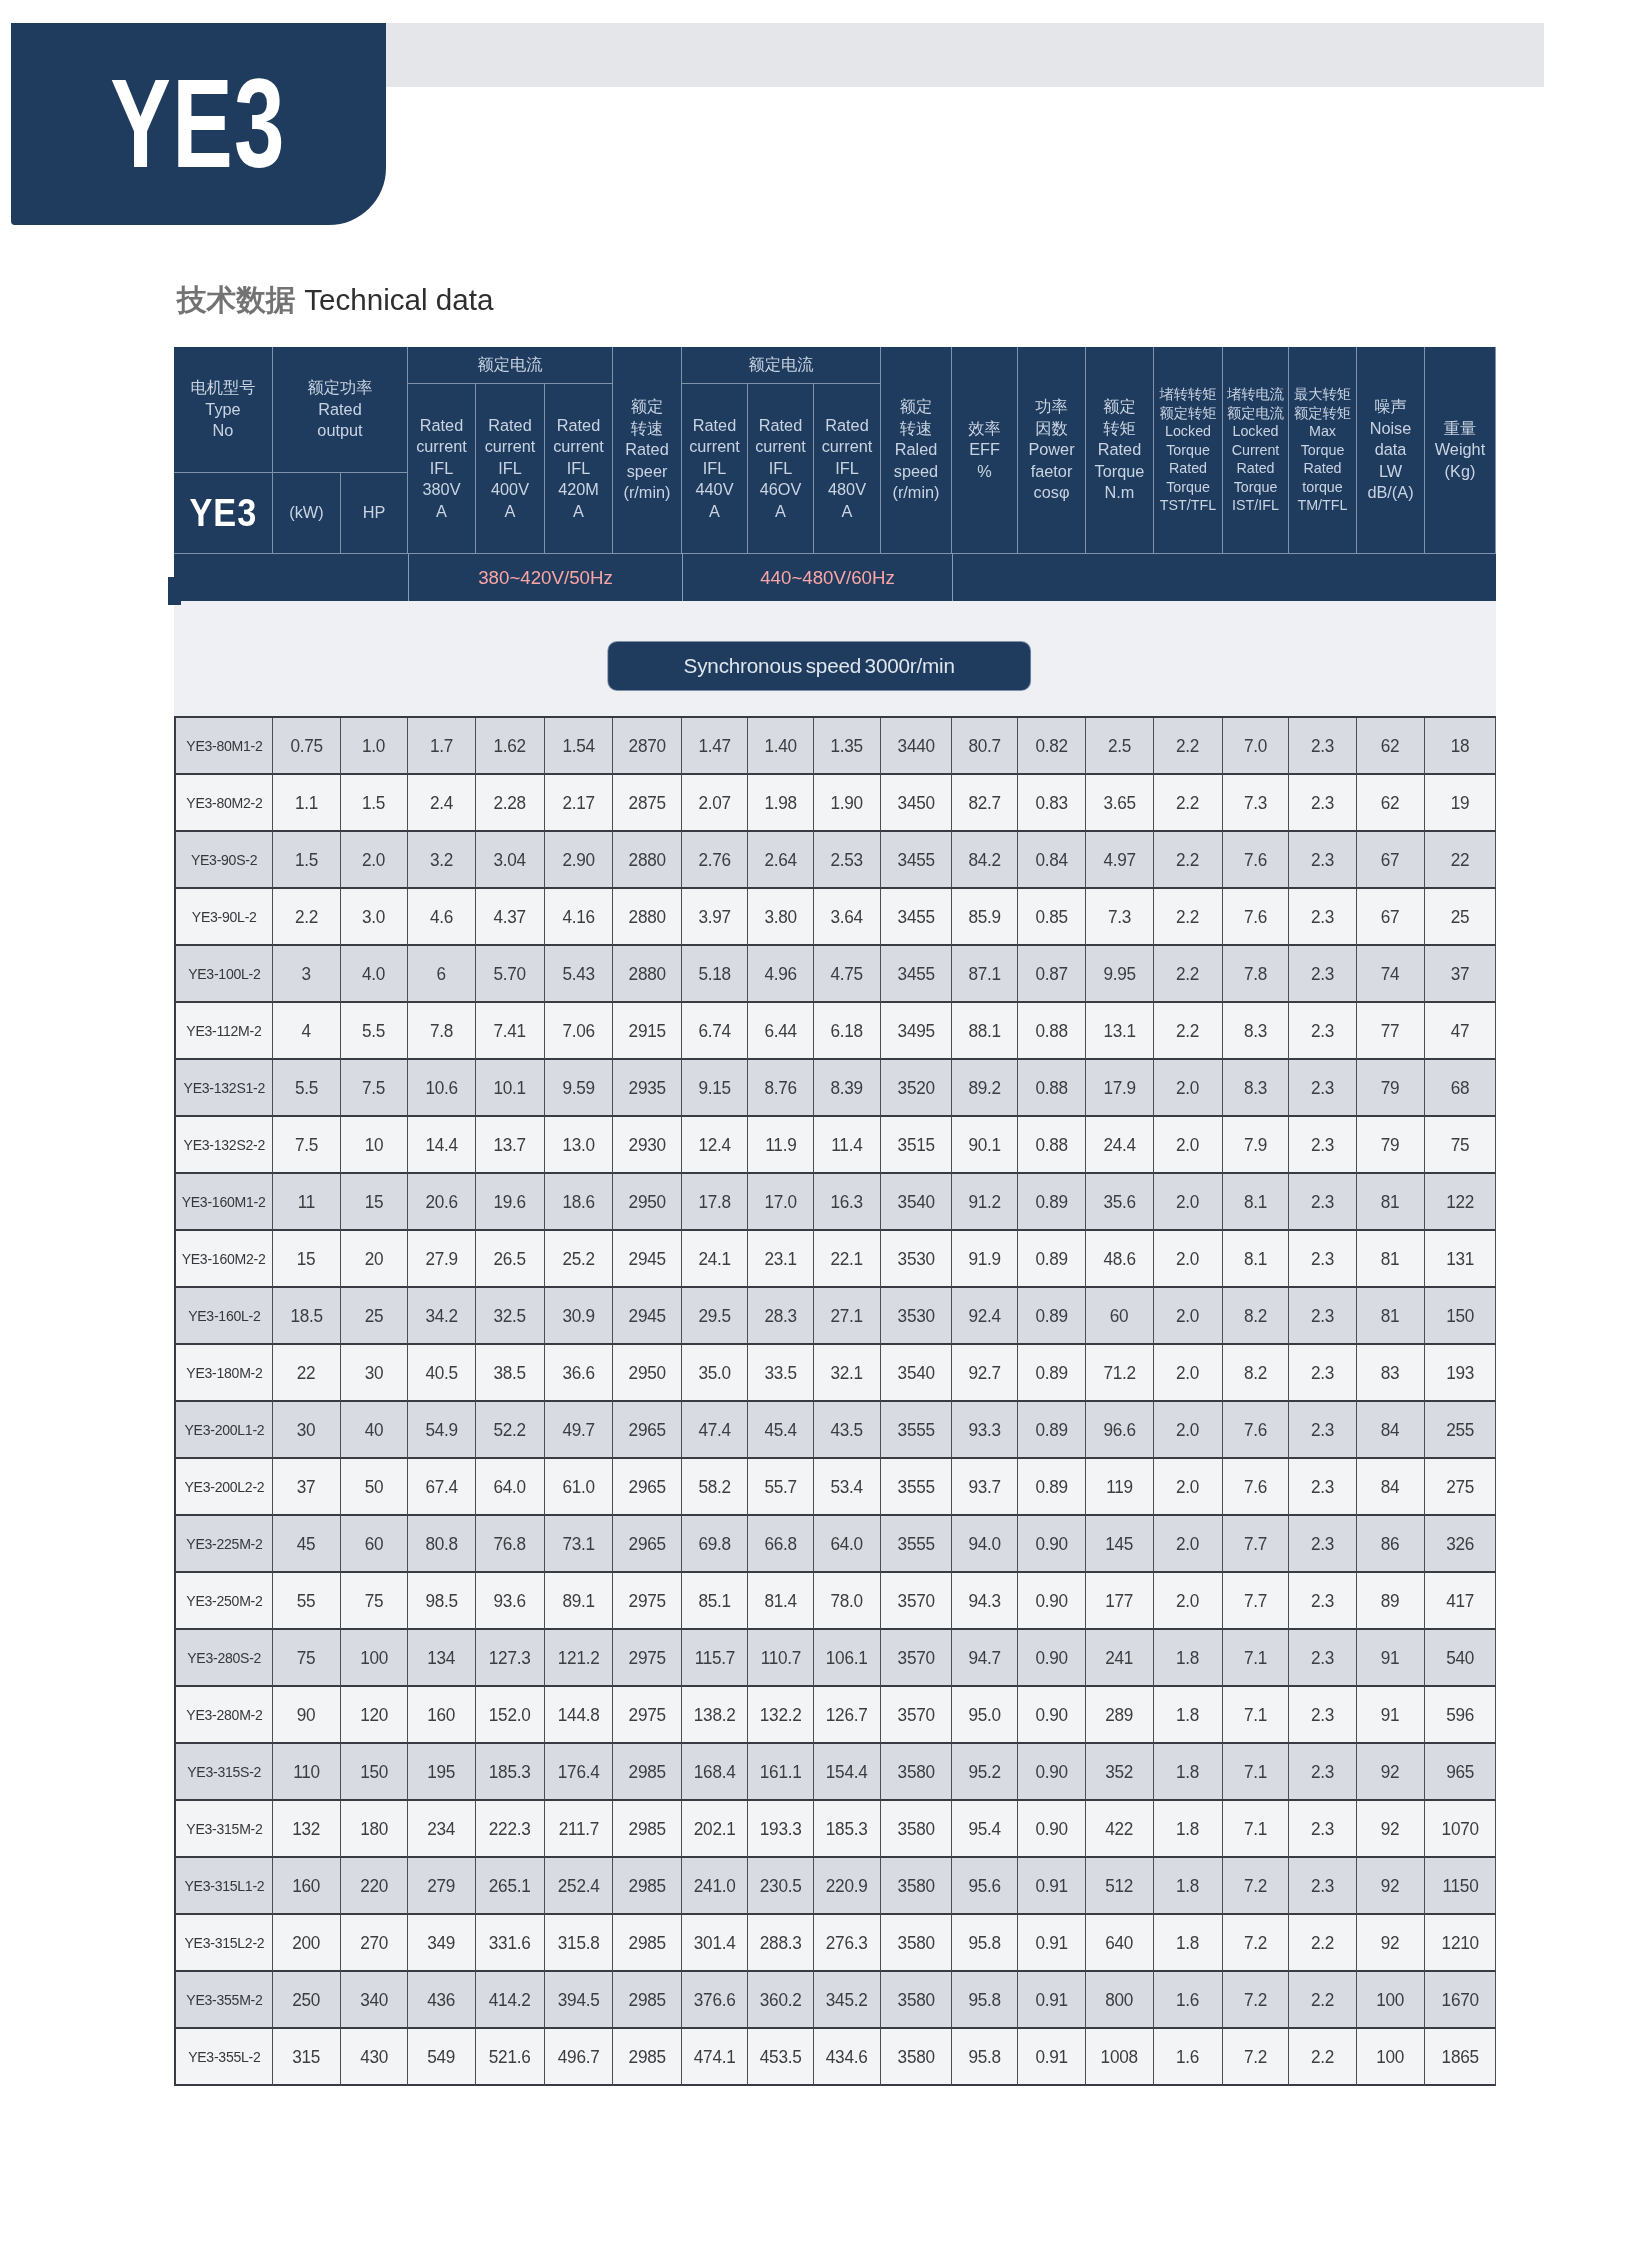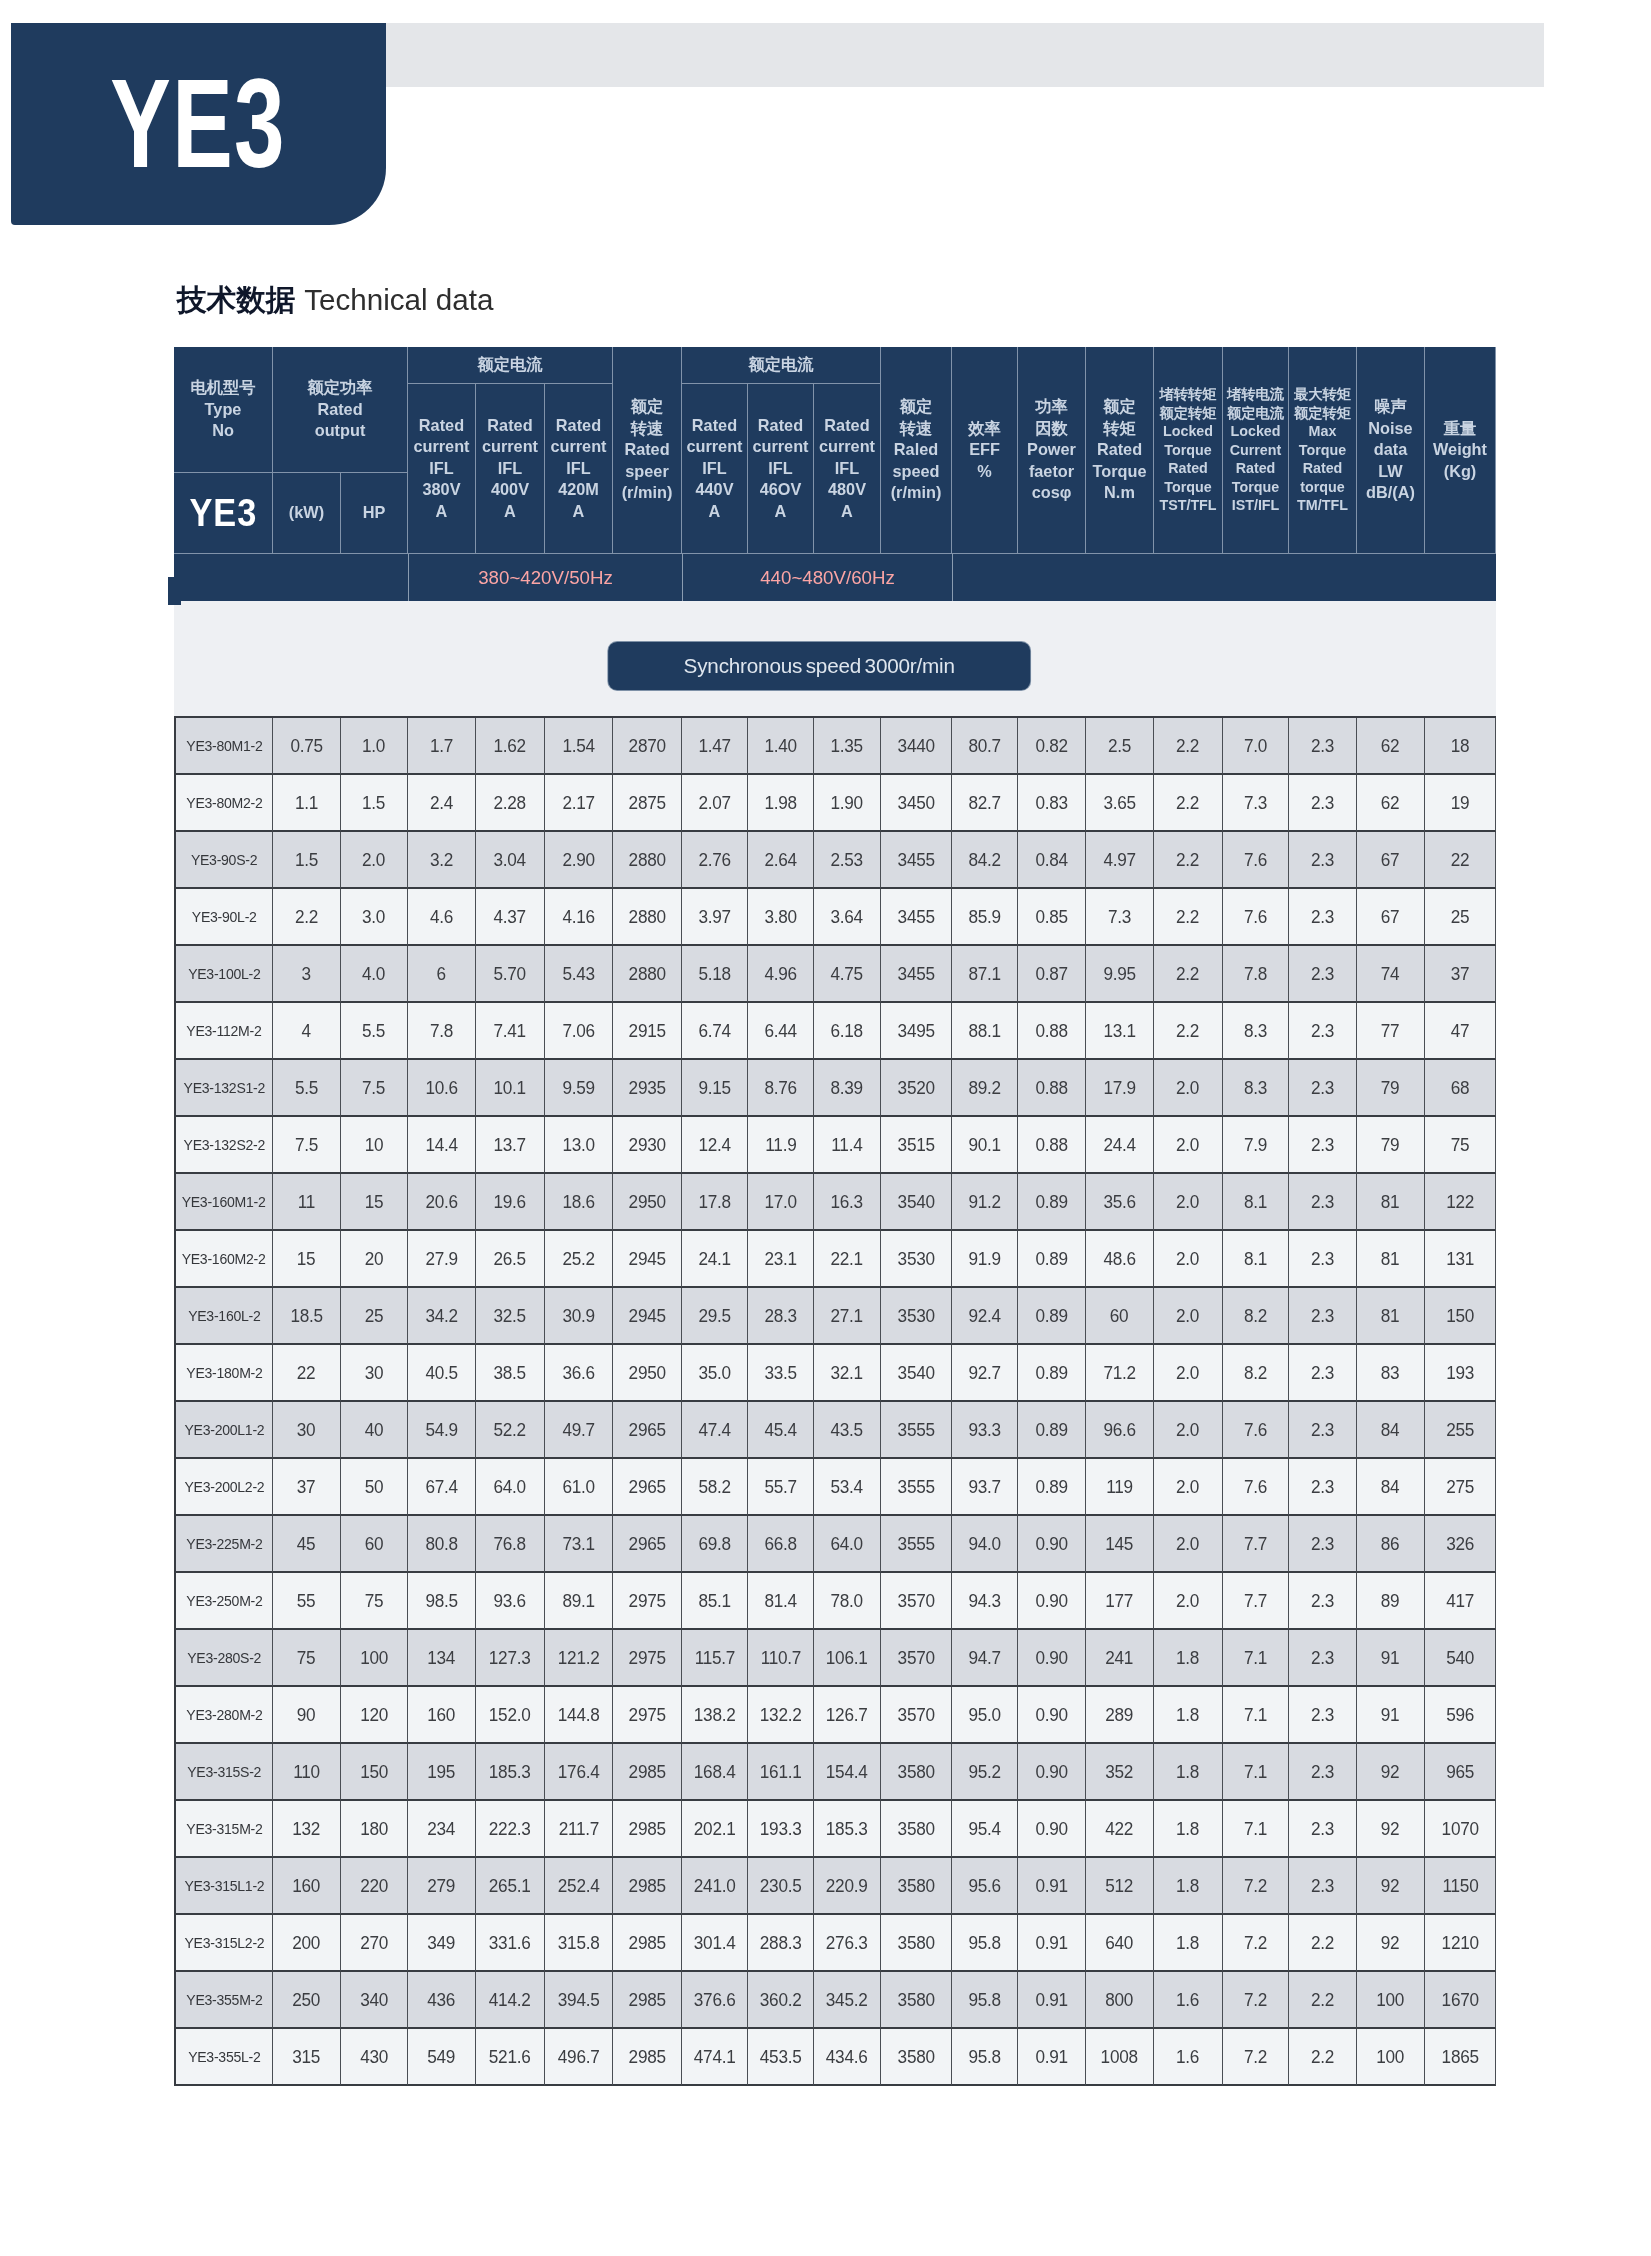--- a/index.html
+++ b/index.html
@@ -8,32 +8,32 @@
 
   
   .top-strip{position:absolute;left:376px;top:22.7px;width:1276px;height:64px;background:#e4e6e9;}
   .banner{position:absolute;left:10.8px;top:22.7px;width:375px;height:202px;background:#1f3b5e;
           border-radius:0 0 57px 3.9px;display:flex;align-items:center;justify-content:center;}
   .banner span{color:#ffffff;font-weight:700;font-size:126px;letter-spacing:2px;
                transform:scaleX(0.72);line-height:1;}
 
   
   .title{position:absolute;left:177px;top:280px;font-size:29.6px;white-space:nowrap;}
-  .title .zh{font-weight:700;color:#0f172a;margin-top:12px;}
+  .title .zh{font-weight:700;color:#737373;margin-top:12px;}
   .title .en{font-weight:400;color:#2e2e2e;margin-left:8.9px;text-align:right;}
 
   
   .table{position:absolute;left:174px;top:347px;width:1321px;display:grid;
          grid-template-columns:99px 68px 67px 68px 69px 68px 69px 66px 66px 67px 71px 66px 68px 68px 69px 66px 68px 68px 71px;
          grid-template-rows:37px 89px 81px 47px 117px;grid-auto-rows:57px;}
 
   .h{background:#1f3b5e;color:#c9d4e2;display:flex;align-items:center;justify-content:center;
      text-align:center;white-space:pre-line;font-size:16.3px;line-height:1.32;
      border-right:1px solid rgba(210,221,233,0.55);border-bottom:1px solid rgba(210,221,233,0.55);
-     overflow:hidden;font-weight:bold;}
+     overflow:hidden;}
   .h-sm{font-size:14.3px;line-height:1.3;}
   .h-ye3{font-size:39px;font-weight:700;color:#ffffff;letter-spacing:1px;}
   .h-ye3 span{transform:scaleX(0.88);display:inline-block;}
 
   .g-type  {grid-column:1/2;  grid-row:1/3;}
   .g-ye3   {grid-column:1/2;  grid-row:3/4;}
   .g-out   {grid-column:2/4;  grid-row:1/3;}
   .g-kw    {grid-column:2/3;  grid-row:3/4;}
   .g-hp    {grid-column:3/4;  grid-row:3/4;}
   .g-cur50 {grid-column:4/7;  grid-row:1/2;}

